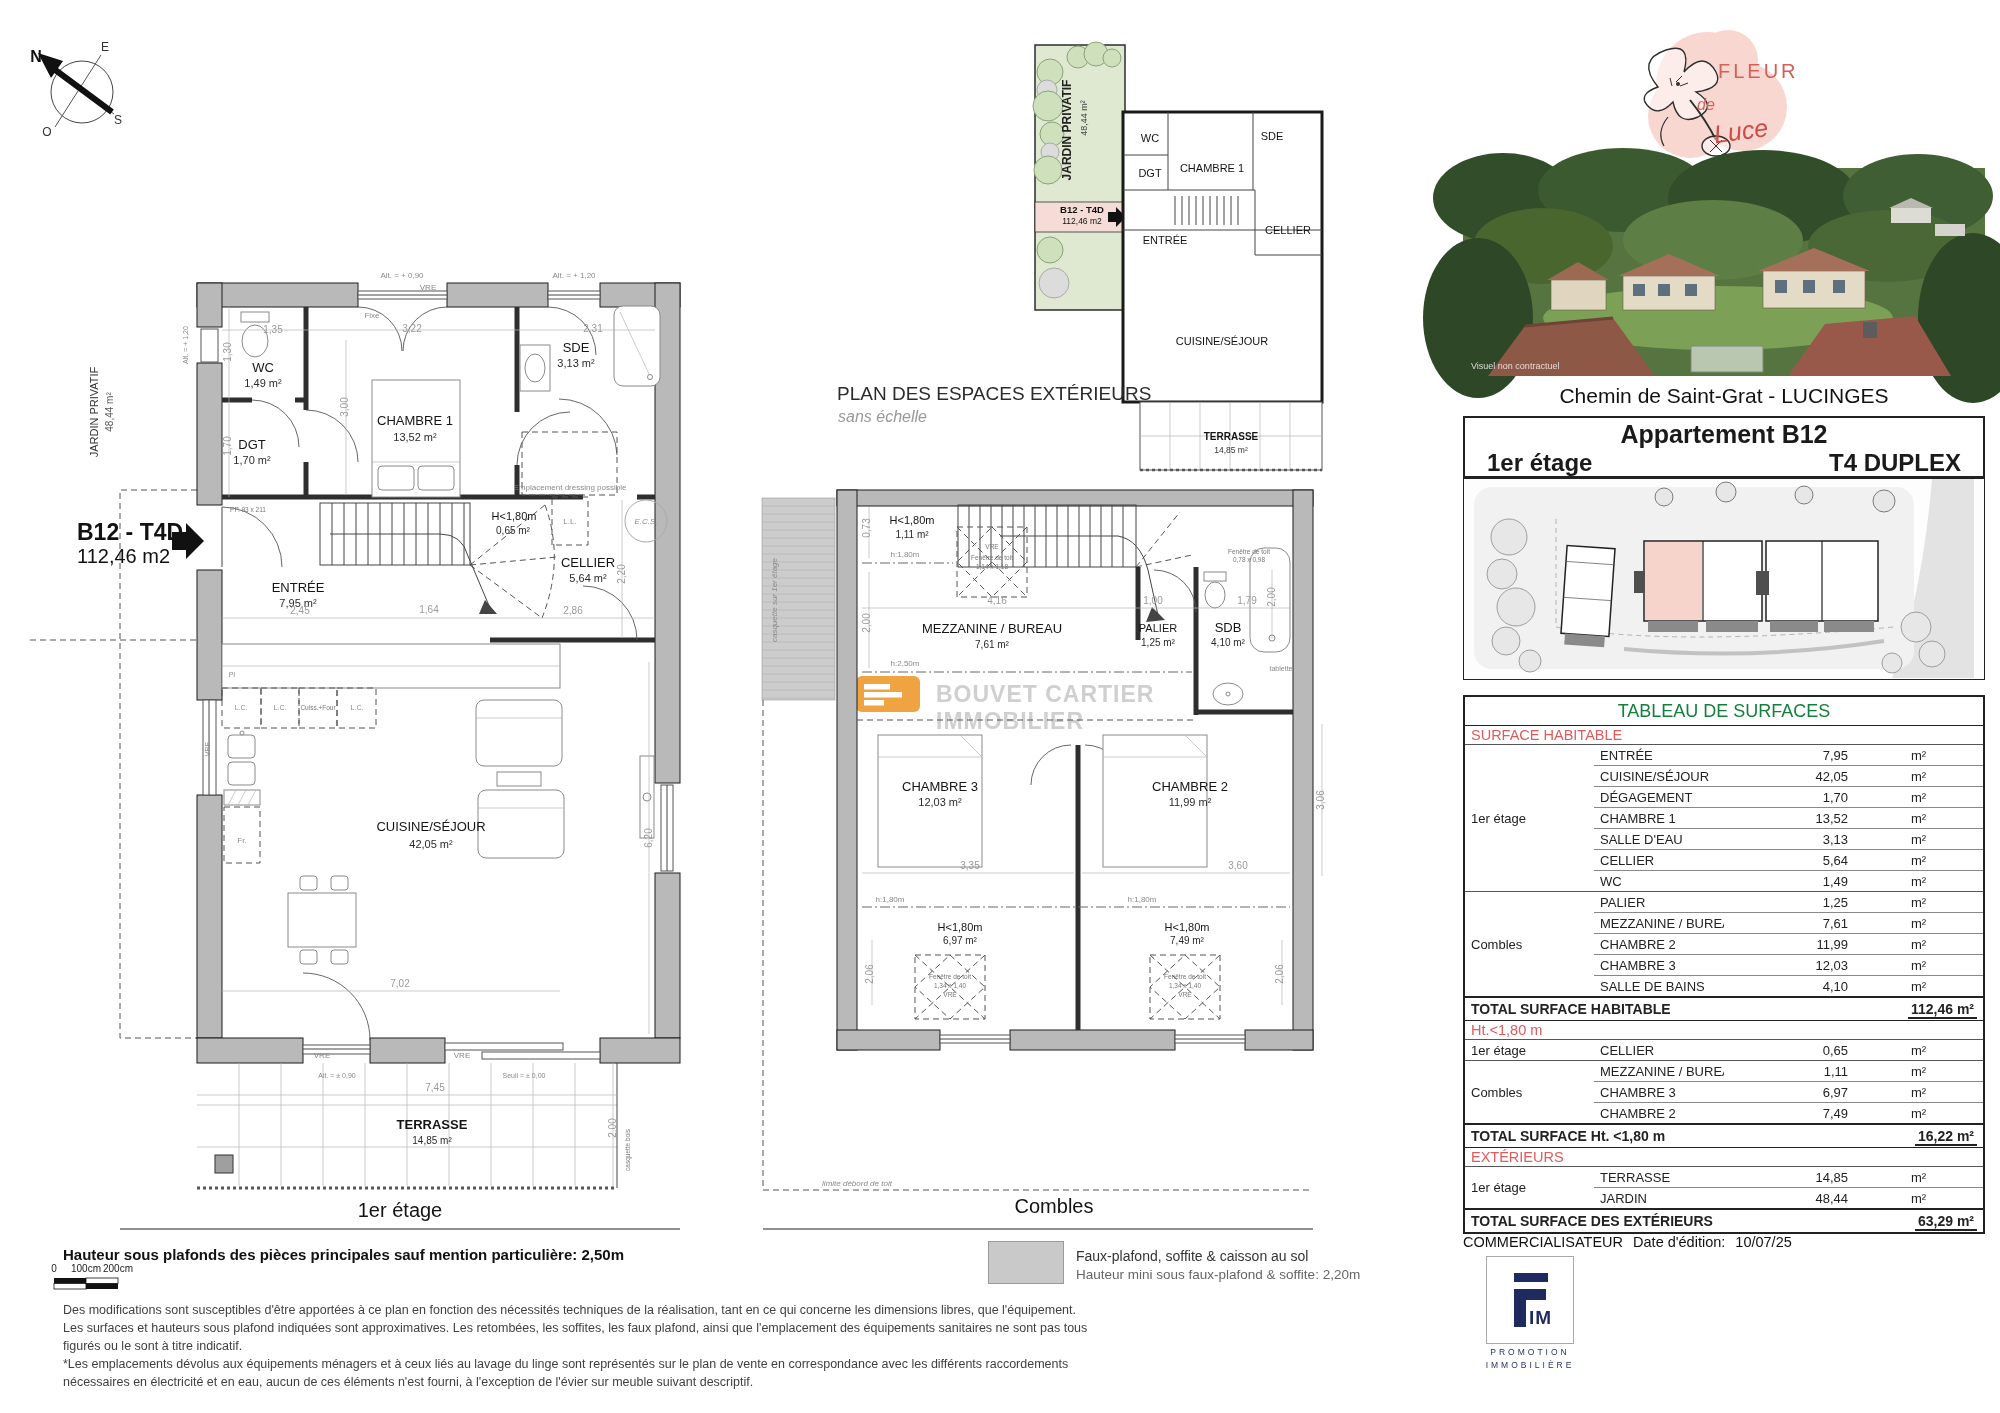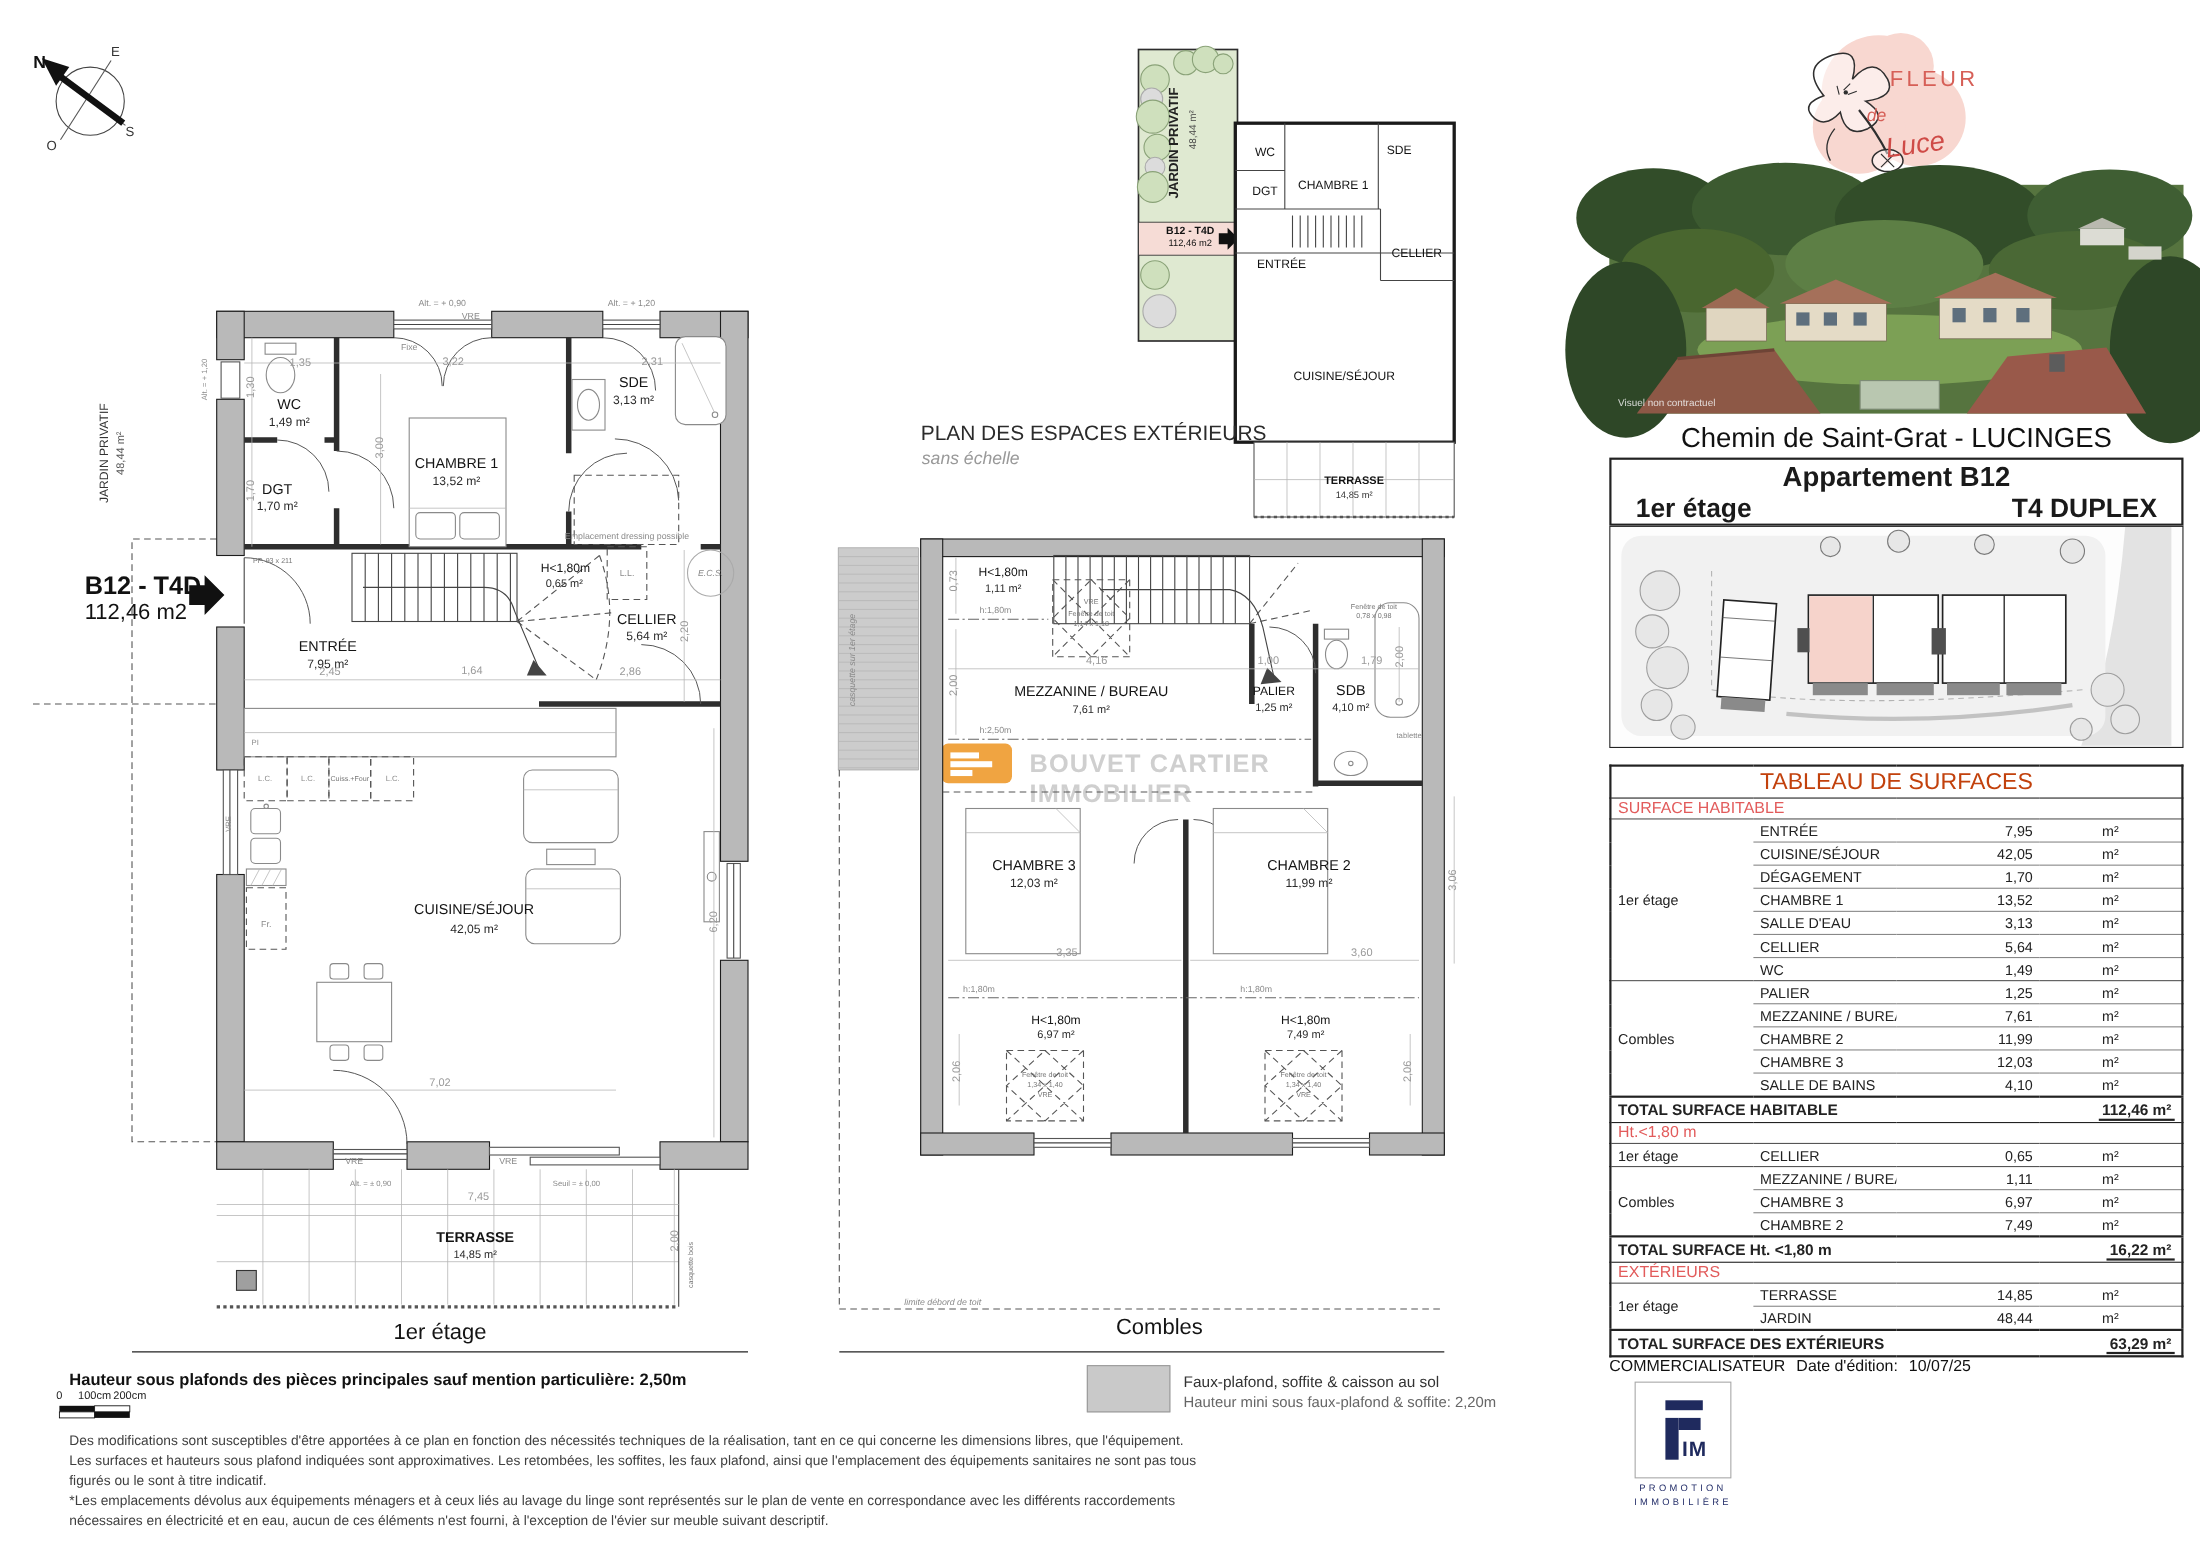--- a/index.html
+++ b/index.html
@@ -20,29 +20,29 @@
   .wall{fill:#b9b9b9;stroke:#1c1c1c;stroke-width:1}
   .part{stroke:#2e2e2e;stroke-width:5;fill:none}
   .thin{stroke:#444;stroke-width:1;fill:none}
   .lite{stroke:#b5b5b5;stroke-width:.7;fill:none}
   .fix{fill:#fff;stroke:#555;stroke-width:1}
   .furn{fill:#fff;stroke:#8a8a8a;stroke-width:1}
   .dsh{stroke:#555;stroke-width:1;fill:none;stroke-dasharray:6 4}
   .ddot{stroke:#666;stroke-width:1;fill:none;stroke-dasharray:10 3 2 3}
   .arc{stroke:#555;stroke-width:.9;fill:none}
 
-  .addr{position:absolute;left:1463px;top:384px;width:522px;text-align:center;font-size:25px;color:#111}
+  .addr{position:absolute;left:1463px;top:384px;width:522px;text-align:center;font-size:21px;color:#111}
   .apt{position:absolute;left:1463px;top:416px;width:522px;height:62px;border:2px solid #222;box-sizing:border-box}
   .apt-t{text-align:center;font-size:25px;font-weight:bold;margin-top:2px}
   .apt-r{display:flex;justify-content:space-between;padding:0 22px;font-size:24px;font-weight:bold;margin-top:0px}
   .siteplan-box{position:absolute;left:1463px;top:478px;width:522px;height:202px;border:1.5px solid #222;box-sizing:border-box;background:#fdfdfd}
 
   #surf-table{position:absolute;left:1463px;top:695px;width:522px;border-collapse:collapse;border:2px solid #222;table-layout:fixed;color:#222}
   #surf-table td{padding:0 6px;overflow:hidden;white-space:nowrap}
-  .t-title td{text-align:center;font-size:21px;color:#c2410c;height:28px;border-bottom:1.5px solid #222}
+  .t-title td{text-align:center;font-size:18px;color:#15803d;height:28px;border-bottom:1.5px solid #222}
   .t-sec td{color:#e25b5b;font-size:14.5px;height:18px;border-top:1.5px solid #222;border-bottom:1px solid #555}
   .lbl,.val,.unit,.grp{border-top:1px solid #888;font-size:13px;height:20px}
   .grp{border-top:1px solid #555;vertical-align:middle}
   tr.gstart td{border-top:1px solid #555}
   .val{text-align:right;padding-right:4px}
   .unit{text-align:center;padding-left:6px}
   .t-total td{border-top:2px solid #222;font-weight:bold;font-size:14px;height:22px}
   .tlabel{padding-left:28px}
   .tval{text-align:right;padding-right:34px}
   .tval span{border-bottom:2px solid #222;padding:0 3px}

